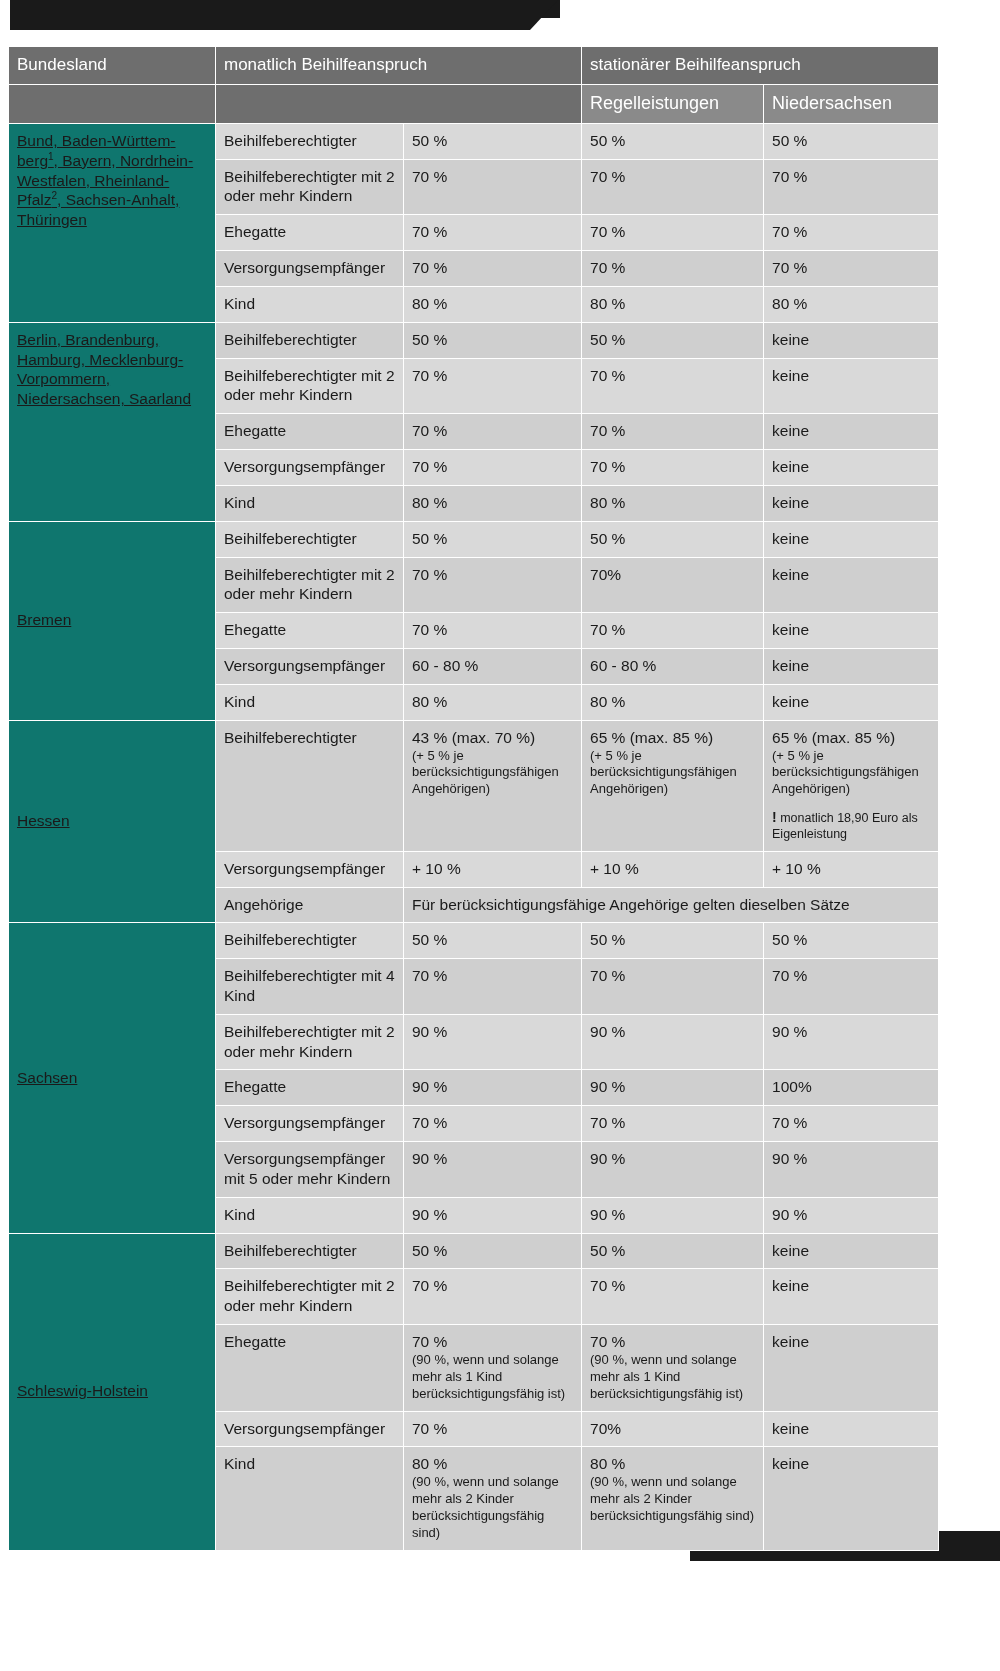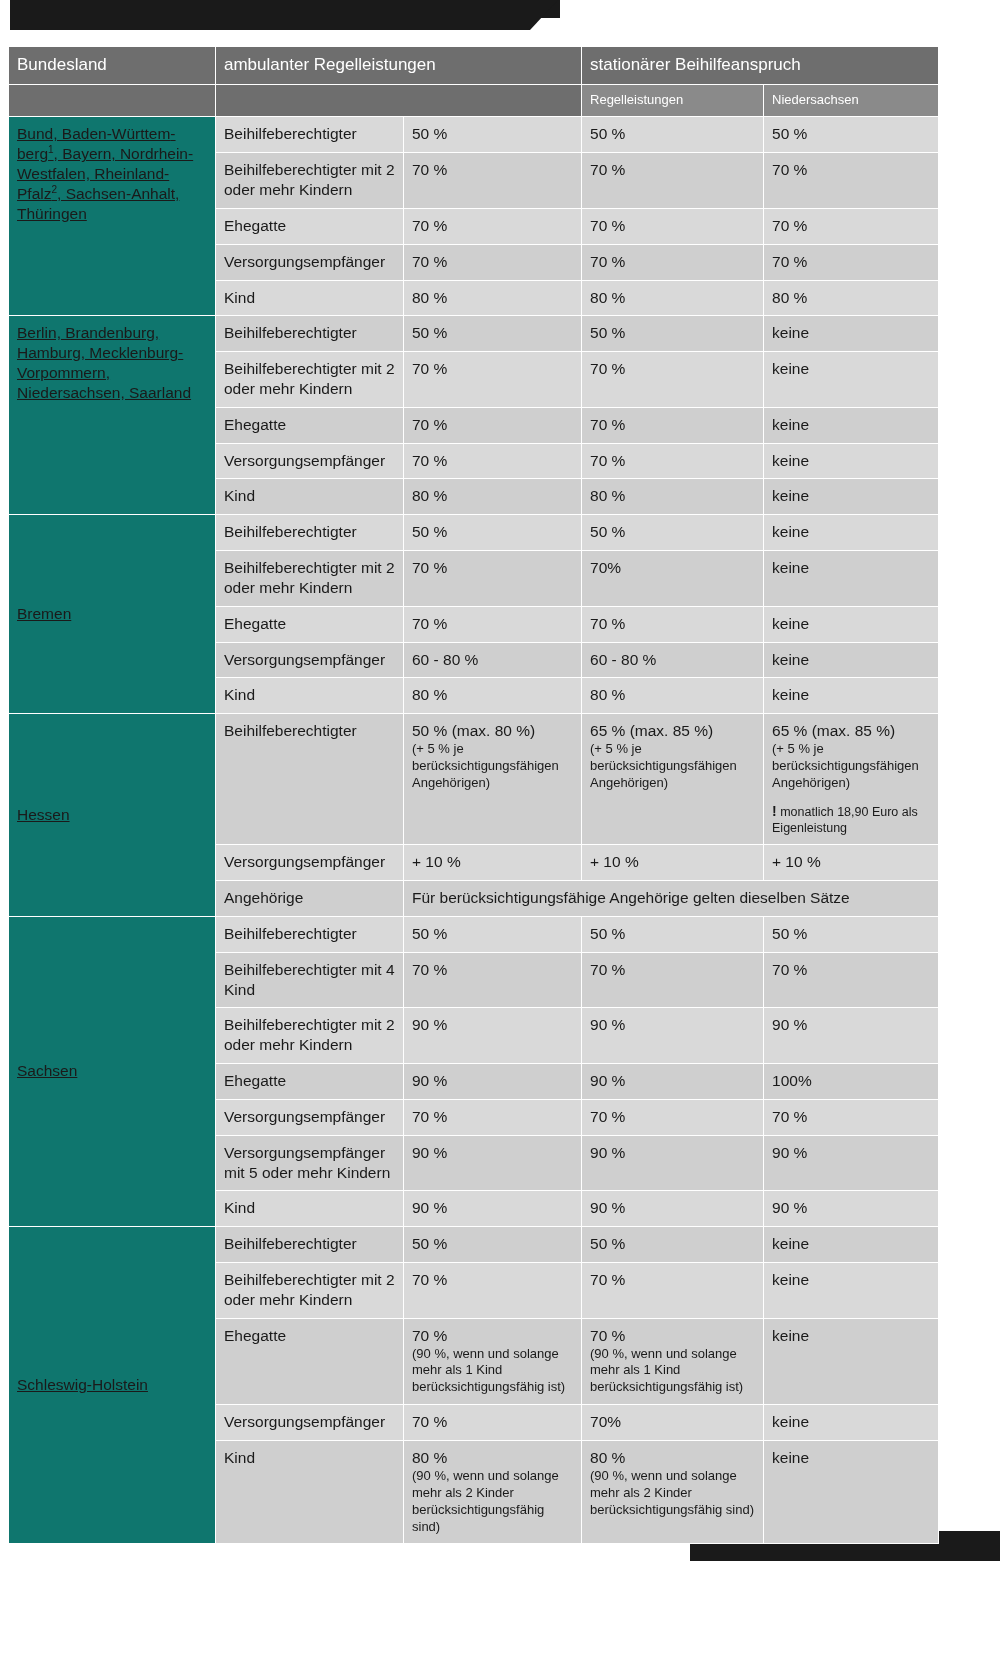--- a/index.html
+++ b/index.html
@@ -87,21 +87,21 @@
     background: #6e6e6e;
     color: #ffffff;
     font-size: 17px;
     font-weight: bold;
     padding-top: 10px;
     padding-bottom: 10px;
   }
   .hdr-sub td {
     background: #8a8a8a;
     color: #ffffff;
-    font-size: 13px;
+    font-size: 18px;
     padding-top: 6px;
     padding-bottom: 6px;
   }
   .hdr-blank {
     background: #6e6e6e !important;
   }
 
   
   .cell-land {
     background: #0f766e;
@@ -147,21 +147,21 @@
       <col class="c-land">
         <col class="c-grp">
         <col class="c-amb">
         <col class="c-reg">
         <col class="c-wahl">
     </colgroup>
     <tbody>
 
       <tr class="hdr-main">
         <td>Bundesland</td>
-        <td colspan="2">ambulanter Regelleistungen</td>
+        <td colspan="2">monatlich Beihilfeanspruch</td>
         <td colspan="2">stationärer Beihilfeanspruch</td>
       </tr>
       <tr class="hdr-sub">
         <td class="hdr-blank"></td>
         <td class="hdr-blank" colspan="2"></td>
         <td>Regelleistungen</td>
         <td>Niedersachsen</td>
       </tr>
 
       <tr>
@@ -257,21 +257,21 @@
         <td class="cell-a">Kind</td>
         <td class="cell-a">80 %</td>
         <td class="cell-a">80 %</td>
         <td class="cell-a">keine</td>
       </tr>
 
       <tr>
         <td class="cell-land mid" rowspan="3">Hessen</td>
         <td class="cell-b">Beihilfeberechtigter</td>
         <td class="cell-b">
-          <span>50 % (max. 80 %)</span>
+          <span>43 % (max. 70 %)</span>
           <span class="sub">(+ 5 % je berücksichtigungsfähigen Angehörigen)</span>
         </td>
         <td class="cell-b">
           <span>65 % (max. 85 %)</span>
           <span class="sub">(+ 5 % je berücksichtigungsfähigen Angehörigen)</span>
         </td>
         <td class="cell-b">
           <span>65 % (max. 85 %)</span>
           <span class="sub">(+ 5 % je berücksichtigungsfähigen Angehörigen)</span>
           <span class="note"><span class="excl">!</span> <span>monatlich 18,90 Euro als Eigenleistung</span></span>

